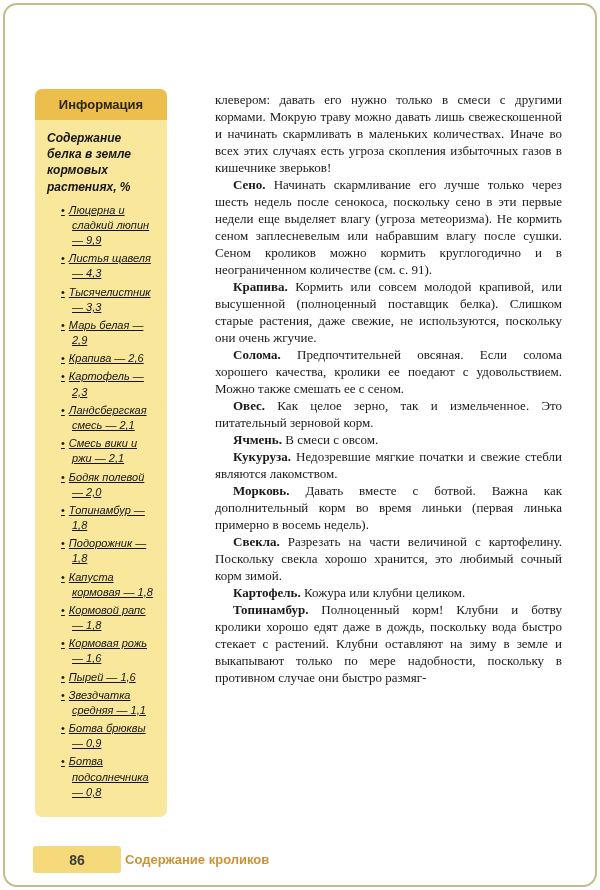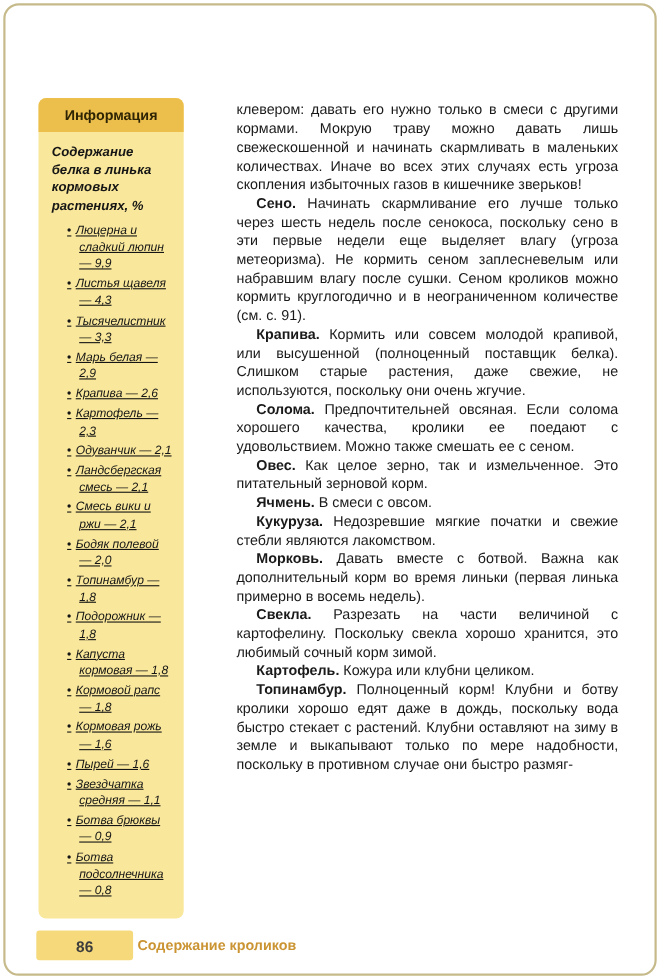--- a/index.html
+++ b/index.html
@@ -9,44 +9,43 @@
   
   .infobox{position:absolute;left:30px;top:84px;width:132px;background:#f9e79b;border-radius:7px;box-shadow:0 0 0 1px #eeда8d inset;}
   .infobox-header{background:#ecbf4d;border-radius:7px 7px 0 0;text-align:center;font-weight:bold;font-size:13px;color:#2f2504;padding:8px 4px;}
   .infobox-title{font-weight:bold;font-style:italic;font-size:12px;line-height:1.35;padding:10px 12px 6px 12px;color:#151515;}
   .protein-list{padding:2px 10px 14px 14px;}
   .pl-item{font-style:italic;font-size:11px;line-height:1.38;margin:0 0 3px 12px;padding-left:11px;text-indent:-11px;color:#151515;text-decoration:underline;}
   .pl-item .bullet{font-style:normal;margin-right:4px;}
 
   
   .content{position:absolute;left:210px;right:33px;top:86px;text-align:justify;font-size:13px;line-height:17px;}
-  .content p{margin:0;text-indent:18px;}
+  .content p{margin:0;text-indent:18px;font-family:Liberation Serif, serif;}
   .content p.no-indent{text-indent:0;}
   .content b{font-weight:bold;}
 
   
   .pagenum-band{position:absolute;left:28px;top:841px;width:88px;height:27px;background:#f6d97a;border-radius:3px;display:flex;align-items:center;justify-content:center;font-size:14px;color:#3d3d3d;font-weight:bold;}
   .footer-title{position:absolute;left:120px;top:847px;font-size:13px;font-weight:bold;color:#cb9433;}
 </style>
 </head>
 <body>
 
 <div class="page">
 
   <aside class="infobox">
     <div class="infobox-header">Информация</div>
-    <div class="infobox-title">Содержание белка в линька кормовых растениях, %</div>
+    <div class="infobox-title">Содержание белка в земле кормовых растениях, %</div>
     <div class="protein-list" id="protein-list">
         <div class="pl-item"><span class="bullet">•</span>Люцерна и сладкий люпин — 9,9</div>
         <div class="pl-item"><span class="bullet">•</span>Листья щавеля — 4,3</div>
         <div class="pl-item"><span class="bullet">•</span>Тысячелистник — 3,3</div>
         <div class="pl-item"><span class="bullet">•</span>Марь белая — 2,9</div>
         <div class="pl-item"><span class="bullet">•</span>Крапива — 2,6</div>
         <div class="pl-item"><span class="bullet">•</span>Картофель — 2,3</div>
-        <div class="pl-item"><span class="bullet">•</span>Одуванчик — 2,1</div>
         <div class="pl-item"><span class="bullet">•</span>Ландсбергская смесь — 2,1</div>
         <div class="pl-item"><span class="bullet">•</span>Смесь вики и ржи — 2,1</div>
         <div class="pl-item"><span class="bullet">•</span>Бодяк полевой — 2,0</div>
         <div class="pl-item"><span class="bullet">•</span>Топинамбур — 1,8</div>
         <div class="pl-item"><span class="bullet">•</span>Подорожник — 1,8</div>
         <div class="pl-item"><span class="bullet">•</span>Капуста кормовая — 1,8</div>
         <div class="pl-item"><span class="bullet">•</span>Кормовой рапс — 1,8</div>
         <div class="pl-item"><span class="bullet">•</span>Кормовая рожь — 1,6</div>
         <div class="pl-item"><span class="bullet">•</span>Пырей — 1,6</div>
         <div class="pl-item"><span class="bullet">•</span>Звездчатка средняя — 1,1</div>

